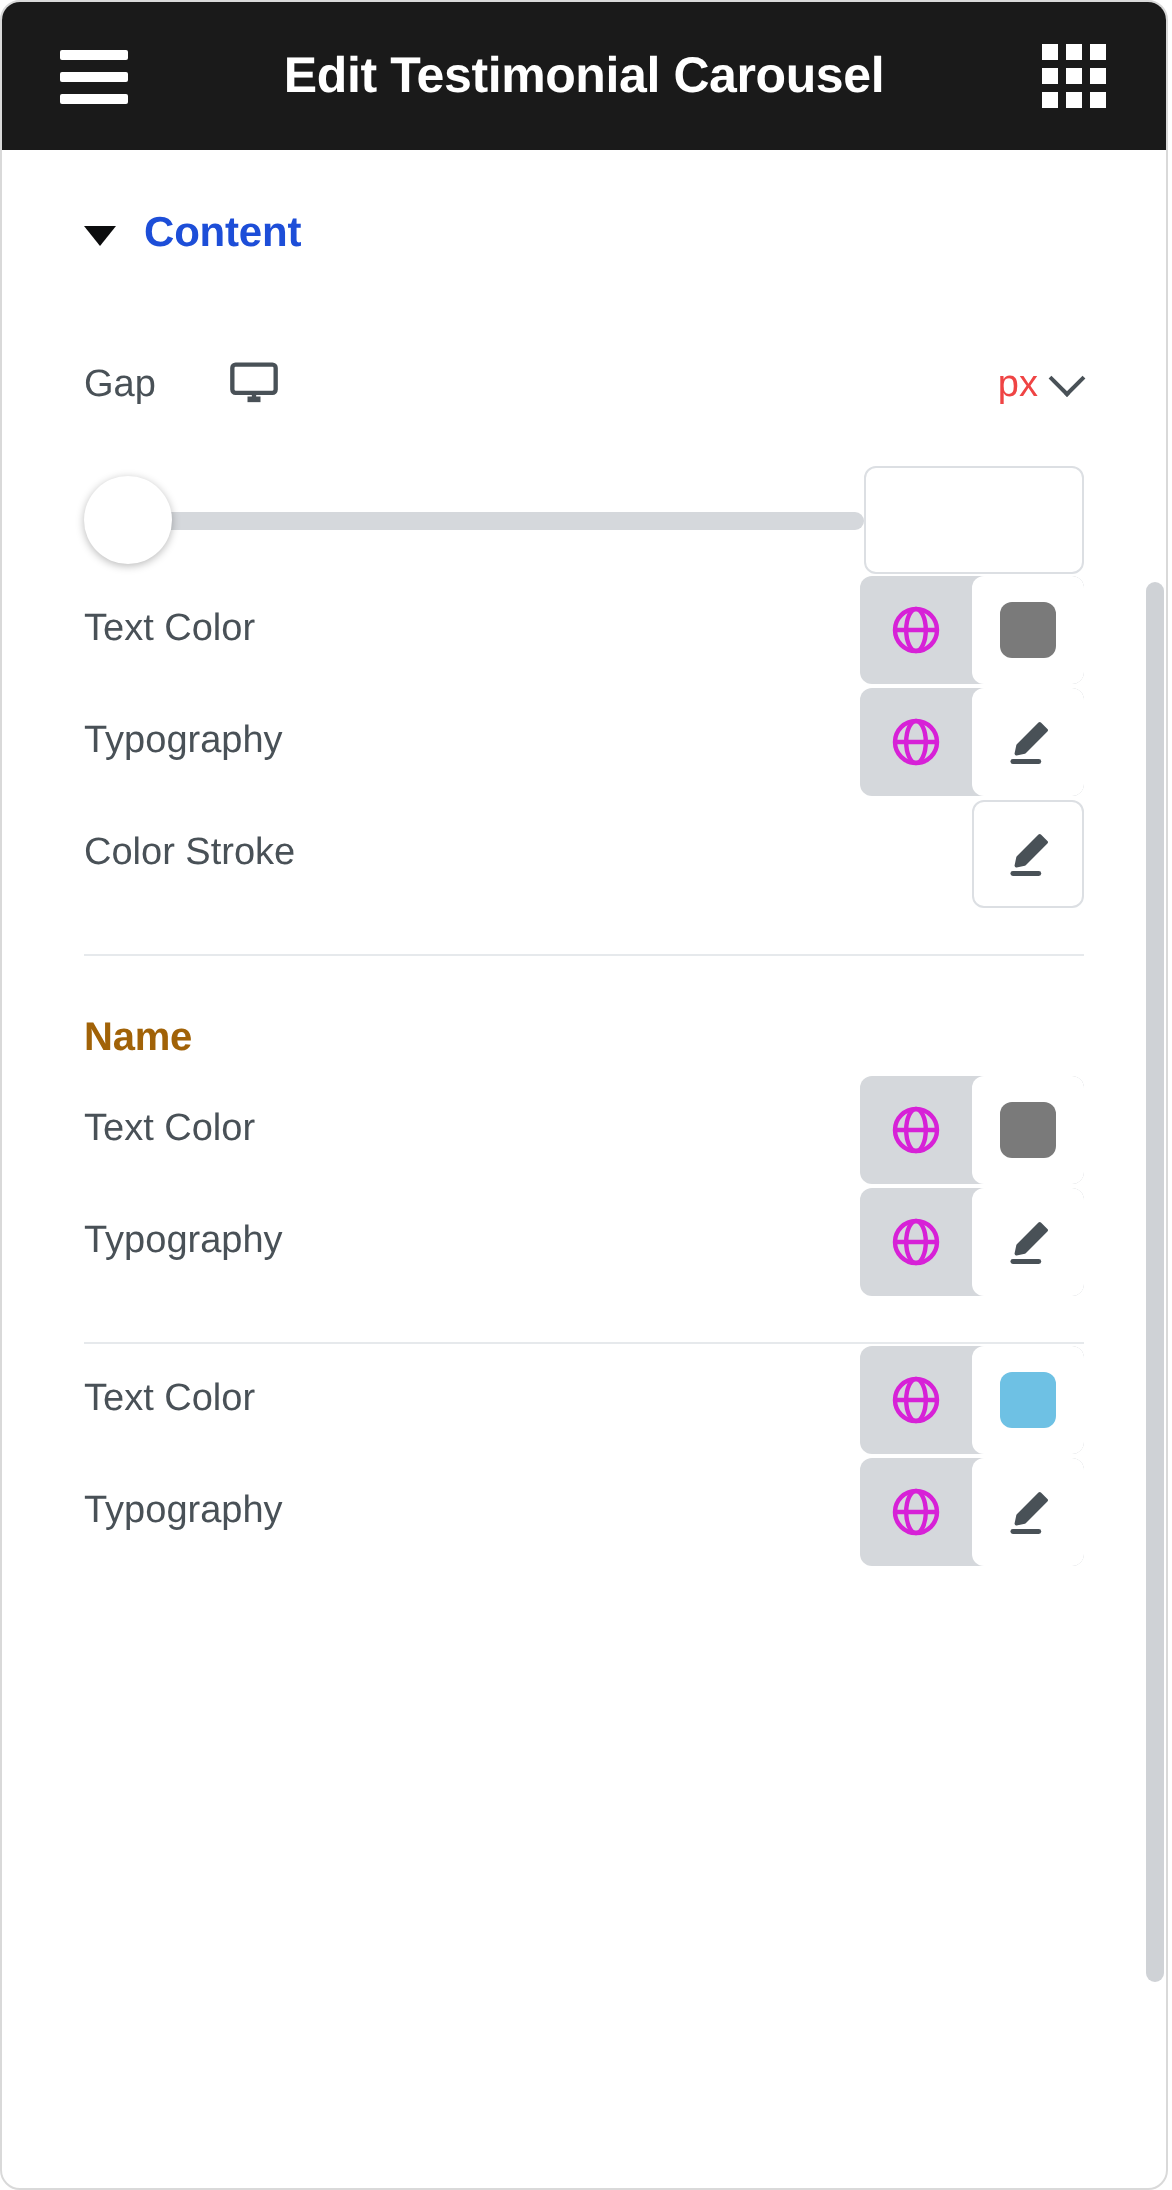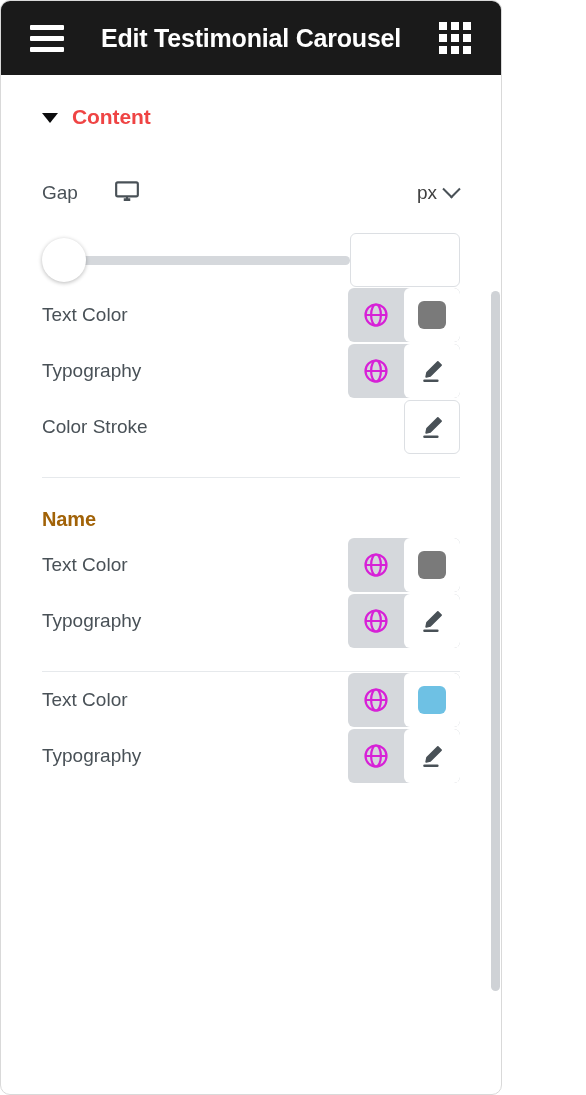--- a/index.html
+++ b/index.html
@@ -9,21 +9,21 @@
   }
   body {
     width: 586px;
     height: 1095px;
     font-family: "Liberation Sans", sans-serif;
     -webkit-font-smoothing: antialiased;
   }
 
   .panel {
     position: relative;
-    width: 502px;
+    width: 584px;
     height: 1095px;
     box-sizing: border-box;
     background: #ffffff;
     border: 1px solid #d9d9d9;
     border-radius: 10px;
     overflow: hidden;
   }
 
   
   .header {
@@ -90,21 +90,21 @@
   .caret-down {
     width: 0; height: 0;
     border-left: 8px solid transparent;
     border-right: 8px solid transparent;
     border-top: 10px solid #0c0d0e;
     margin-top: 2px;
   }
   .section-toggle-label {
     font-size: 21px;
     font-weight: bold;
-    color: #ef4444;
+    color: #1d4ed8;
     letter-spacing: -0.1px;
   }
 
   
   .row {
     display: flex;
     align-items: center;
     justify-content: space-between;
     min-height: 56px;
   }
@@ -116,21 +116,21 @@
   }
   .row-left { display: flex; align-items: center; gap: 36px; }
 
   .monitor-icon { display: block; }
 
   .unit-select {
     display: flex;
     align-items: center;
     gap: 8px;
     font-size: 19px;
-    color: #404040;
+    color: #ef4444;
     cursor: pointer;
     padding-right: 2px;
   }
   .chevron-down {
     width: 11px; height: 11px;
     border-right: 2.4px solid #495157;
     border-bottom: 2.4px solid #495157;
     transform: rotate(45deg) translate(-3px,-3px);
   }
 

